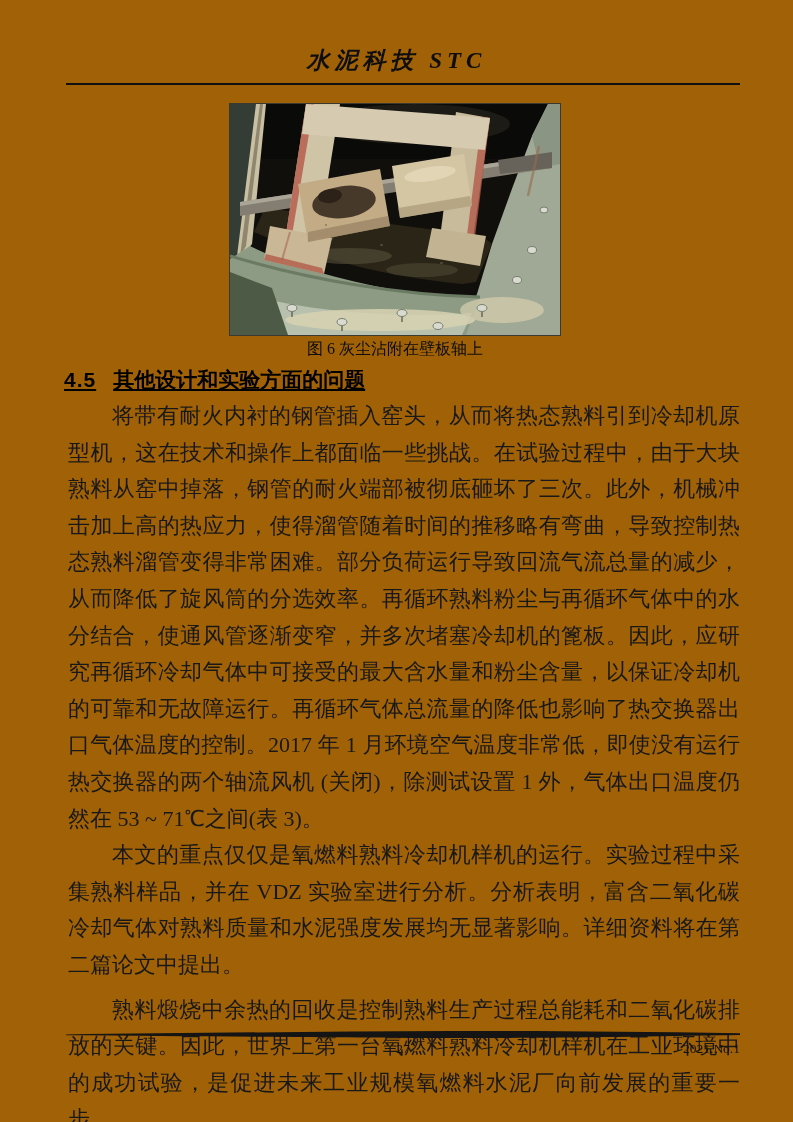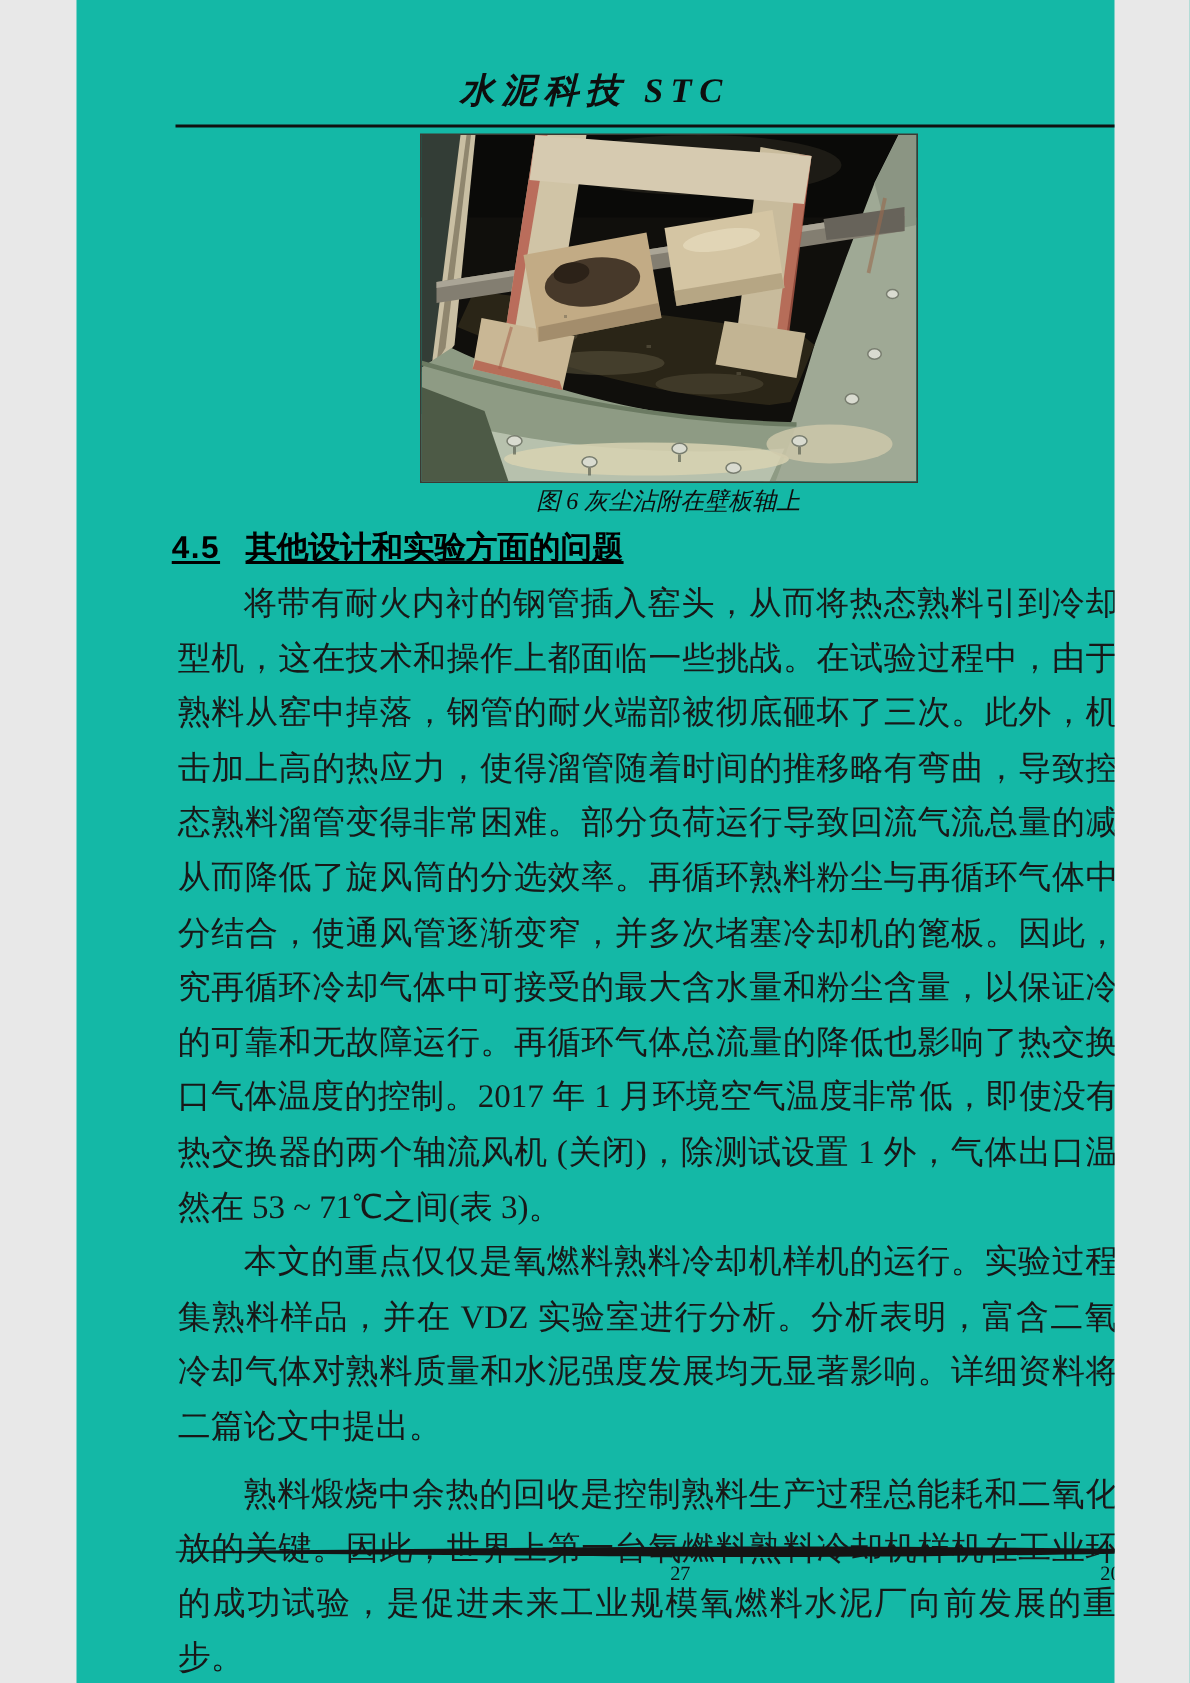--- a/index.html
+++ b/index.html
@@ -1,22 +1,22 @@
 <!DOCTYPE html>
 <html><head>
 <meta charset="utf-8">
 <style>
   * { box-sizing: border-box; }
   html, body { margin: 0; padding: 0; background: #e8e8e8; }
   .page {
     position: relative;
-    width: 692px;
+    width: 793px;
     height: 1122px;
     margin: 0 auto;
-    background: #14b8a6;
+    background: #a16207;
     font-family: "Liberation Serif", serif;
     color: #161616;
     overflow: hidden;
   }
   .header { text-align: center; padding-top: 45px; height: 78px; }
   .journal-title {
     font-size: 23px;
     font-weight: 700;
     font-style: italic;
     letter-spacing: 5px;
@@ -71,21 +71,21 @@
 </head>
 <body>
 
 <div class="page">
 
   <div class="header">
     <span class="journal-title">水泥科技 STC</span>
   </div>
   <div class="header-rule"></div>
 
-  <figure class="figure" style="margin-top:5px;font-style:italic;">
+  <figure class="figure" style="margin-top:19px;">
     <svg width="330" height="231" viewBox="0 0 330 231">
 
       <rect x="0" y="0" width="330" height="231" fill="#100f0c"></rect>
       <rect x="0" y="0" width="330" height="55" fill="#0a0a08"></rect>
       <ellipse cx="185" cy="20" rx="95" ry="20" fill="#1d1b15"></ellipse>
 
       <polygon points="0,0 30,0 20,135 0,158" fill="#333d36"></polygon>
       <polygon points="26,0 36,0 22,140 6,160" fill="#c9bfa3"></polygon>
       <polygon points="30,0 33,0 16,142 10,152" fill="#8f866e"></polygon>
 

